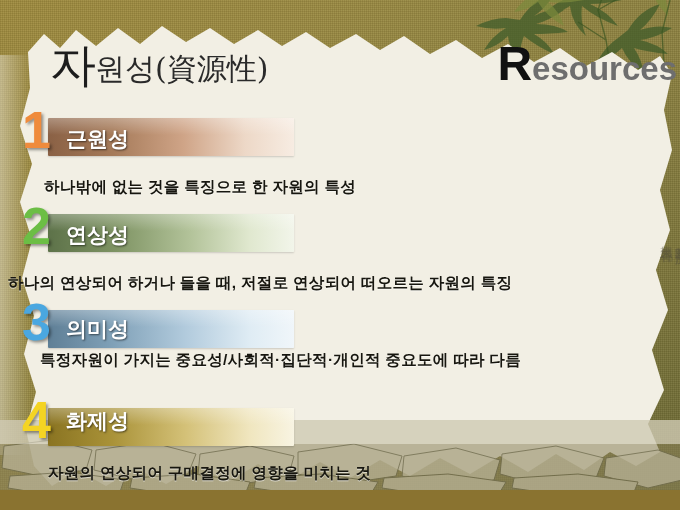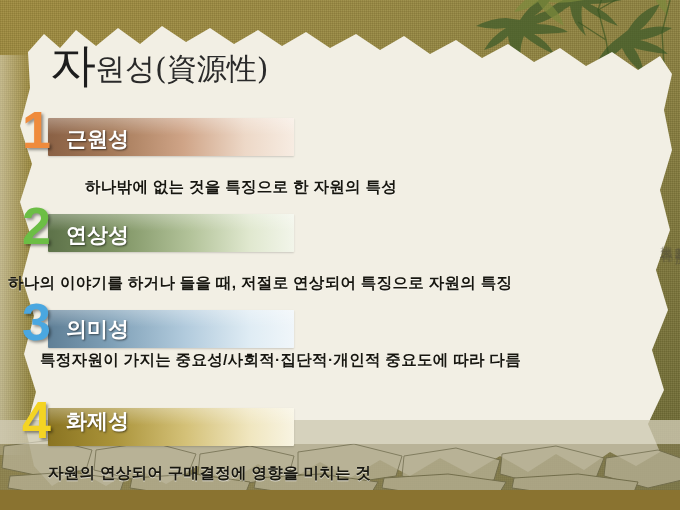--- a/index.html
+++ b/index.html
@@ -173,33 +173,36 @@
     <rect x="0" y="0" width="680" height="24" fill="#efebdd" opacity=".55"></rect>
   </svg>
 
   <div class="calligraphy">文章咏為間流於
 東風舞花香</div>
 
   <div class="title-ko">
     <span class="big">자</span><span class="rest">원성(資源性)</span>
   </div>
 
+  <div class="title-en">
+    <span class="big">R</span><span class="rest">esources</span>
+  </div>
 
   <div class="item">
     <div class="bar" style="top:118px;background:linear-gradient(90deg,#8a6145 0%,#a57a59 26%,#cfa487 55%,#edd8c7 80%,#f7ece2 100%);"></div>
     <div class="num" style="top:104px;color:#ef8b3c;">1</div>
     <div class="bar-label" style="top:128px;">근원성</div>
-    <div class="desc" style="left:44px;top:179px;margin-left:41px;">하나밖에 없는 것을 특징으로 한 자원의 특성</div>
+    <div class="desc" style="left:44px;top:179px;">하나밖에 없는 것을 특징으로 한 자원의 특성</div>
   </div>
 
   <div class="item">
     <div class="bar" style="top:214px;background:linear-gradient(90deg,#5d7249 0%,#7f9464 28%,#b3c39a 58%,#e0e8cf 82%,#f2f5ea 100%);"></div>
     <div class="num" style="top:200px;color:#6cbe45;">2</div>
     <div class="bar-label" style="top:224px;text-align:center;">연상성</div>
-    <div class="desc" style="left:8px;top:275px;">하나의 이야기를 하거나 들을 때, 저절로 연상되어 특징으로 자원의 특징</div>
+    <div class="desc" style="left:8px;top:275px;">하나의 연상되어 하거나 들을 때, 저절로 연상되어 떠오르는 자원의 특징</div>
   </div>
 
   <div class="item">
     <div class="bar" style="top:310px;background:linear-gradient(90deg,#5f7f96 0%,#7fa0b7 26%,#b2cbdd 56%,#dfecf4 82%,#f0f6fa 100%);"></div>
     <div class="num" style="top:296px;color:#4aa7e0;">3</div>
     <div class="bar-label" style="top:320px;font-family:Liberation Mono, monospace;">의미성</div>
     <div class="desc" style="left:40px;top:352px;">특정자원이 가지는 중요성/사회적·집단적·개인적 중요도에 따라 다름</div>
   </div>
 
   <div class="item">

